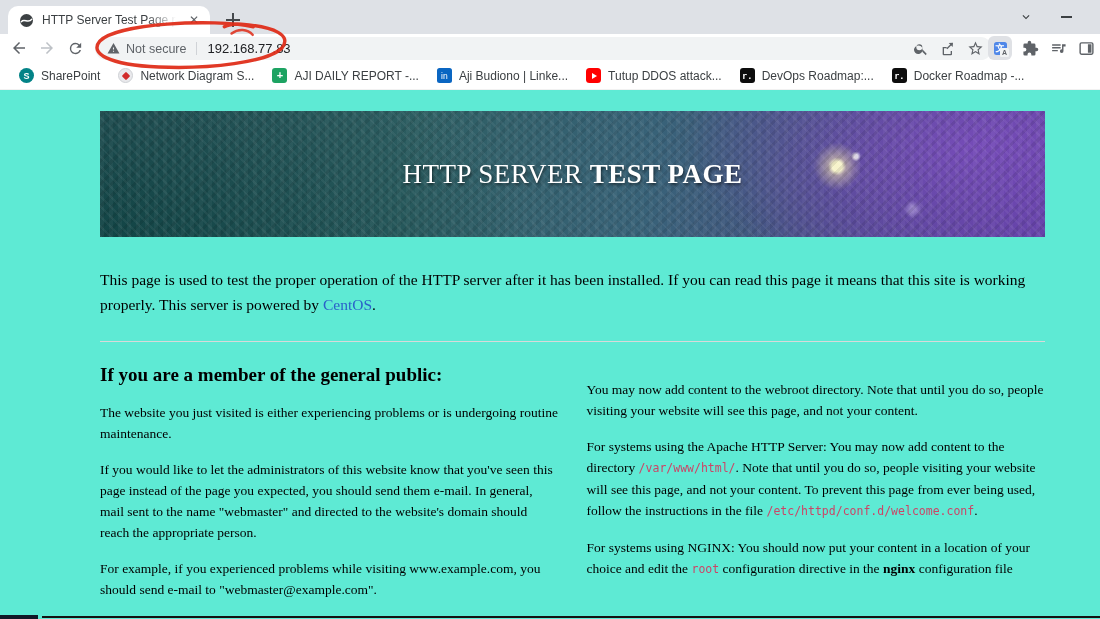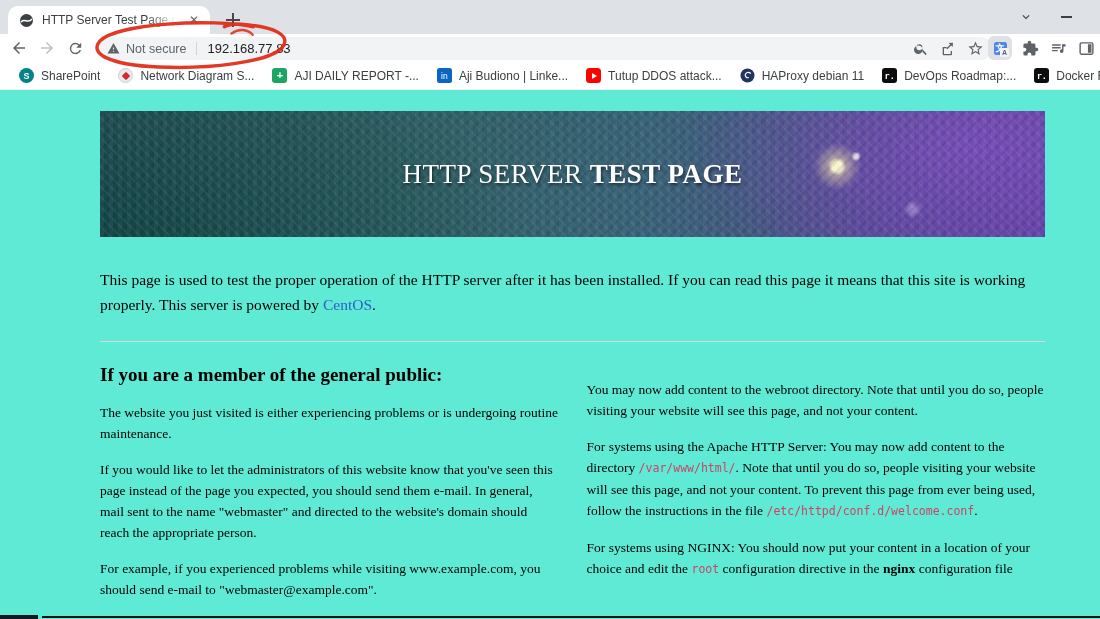--- a/index.html
+++ b/index.html
@@ -230,29 +230,20 @@
       <span class="fav fav-linkedin">in</span>
       <span class="bm-label">Aji Budiono | Linke...</span>
     </div>
     <div class="bm">
       <span class="fav fav-youtube">
           <i></i>
         </span>
       <span class="bm-label">Tutup DDOS attack...</span>
     </div>
     <div class="bm">
-      <span class="fav">
-        <svg width="15" height="15" viewBox="0 0 15 15">
-            <circle cx="7.5" cy="7.5" r="7" fill="#22355f"></circle>
-            <path d="M10.5 5.2c-1.8-1.6-4.8-.8-5.2 1.5-.3 1.8 1.3 3.3 3 3" stroke="#fff" stroke-width="1.2" fill="none" stroke-linecap="round"></path>
-          </svg>
-      </span>
-      <span class="bm-label">HAProxy debian 11</span>
-    </div>
-    <div class="bm">
       <span class="fav fav-roadmap">r.</span>
       <span class="bm-label">DevOps Roadmap:...</span>
     </div>
     <div class="bm">
       <span class="fav fav-roadmap">r.</span>
       <span class="bm-label">Docker Roadmap -...</span>
     </div>
 
   </div>
 

